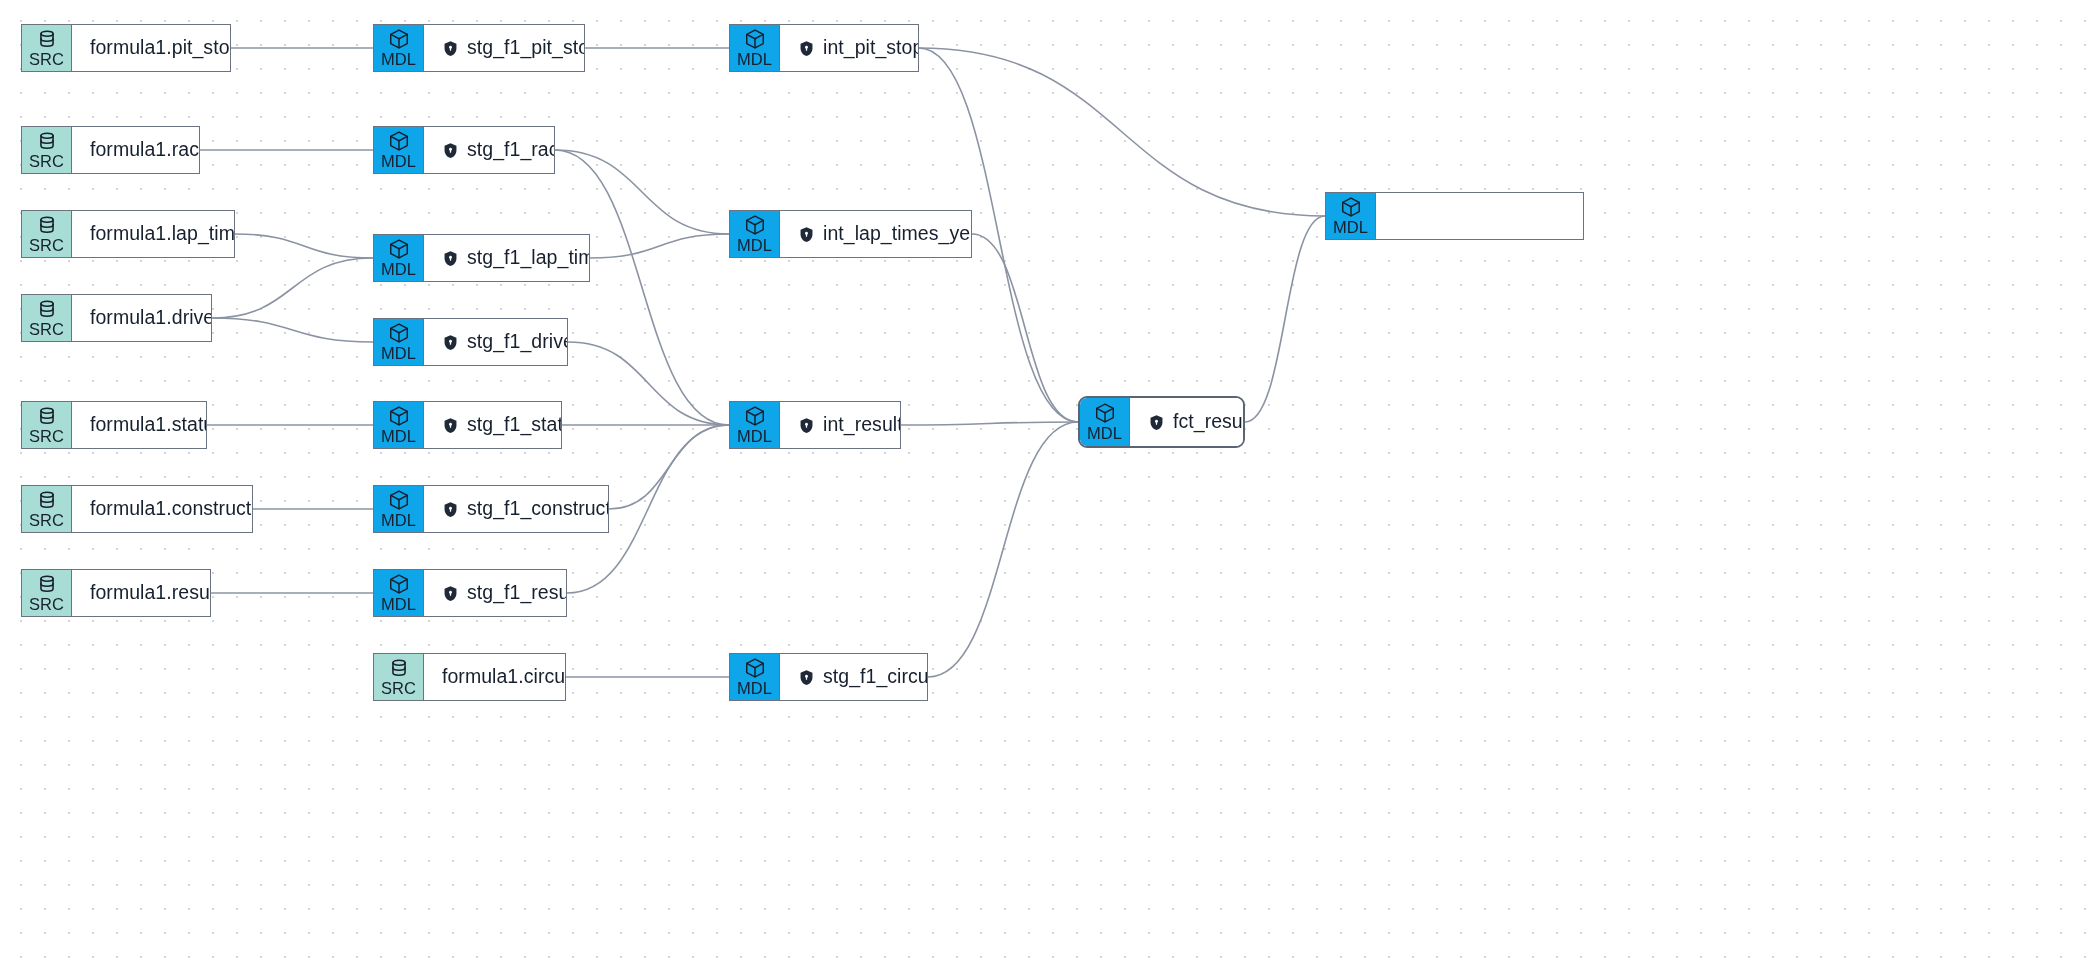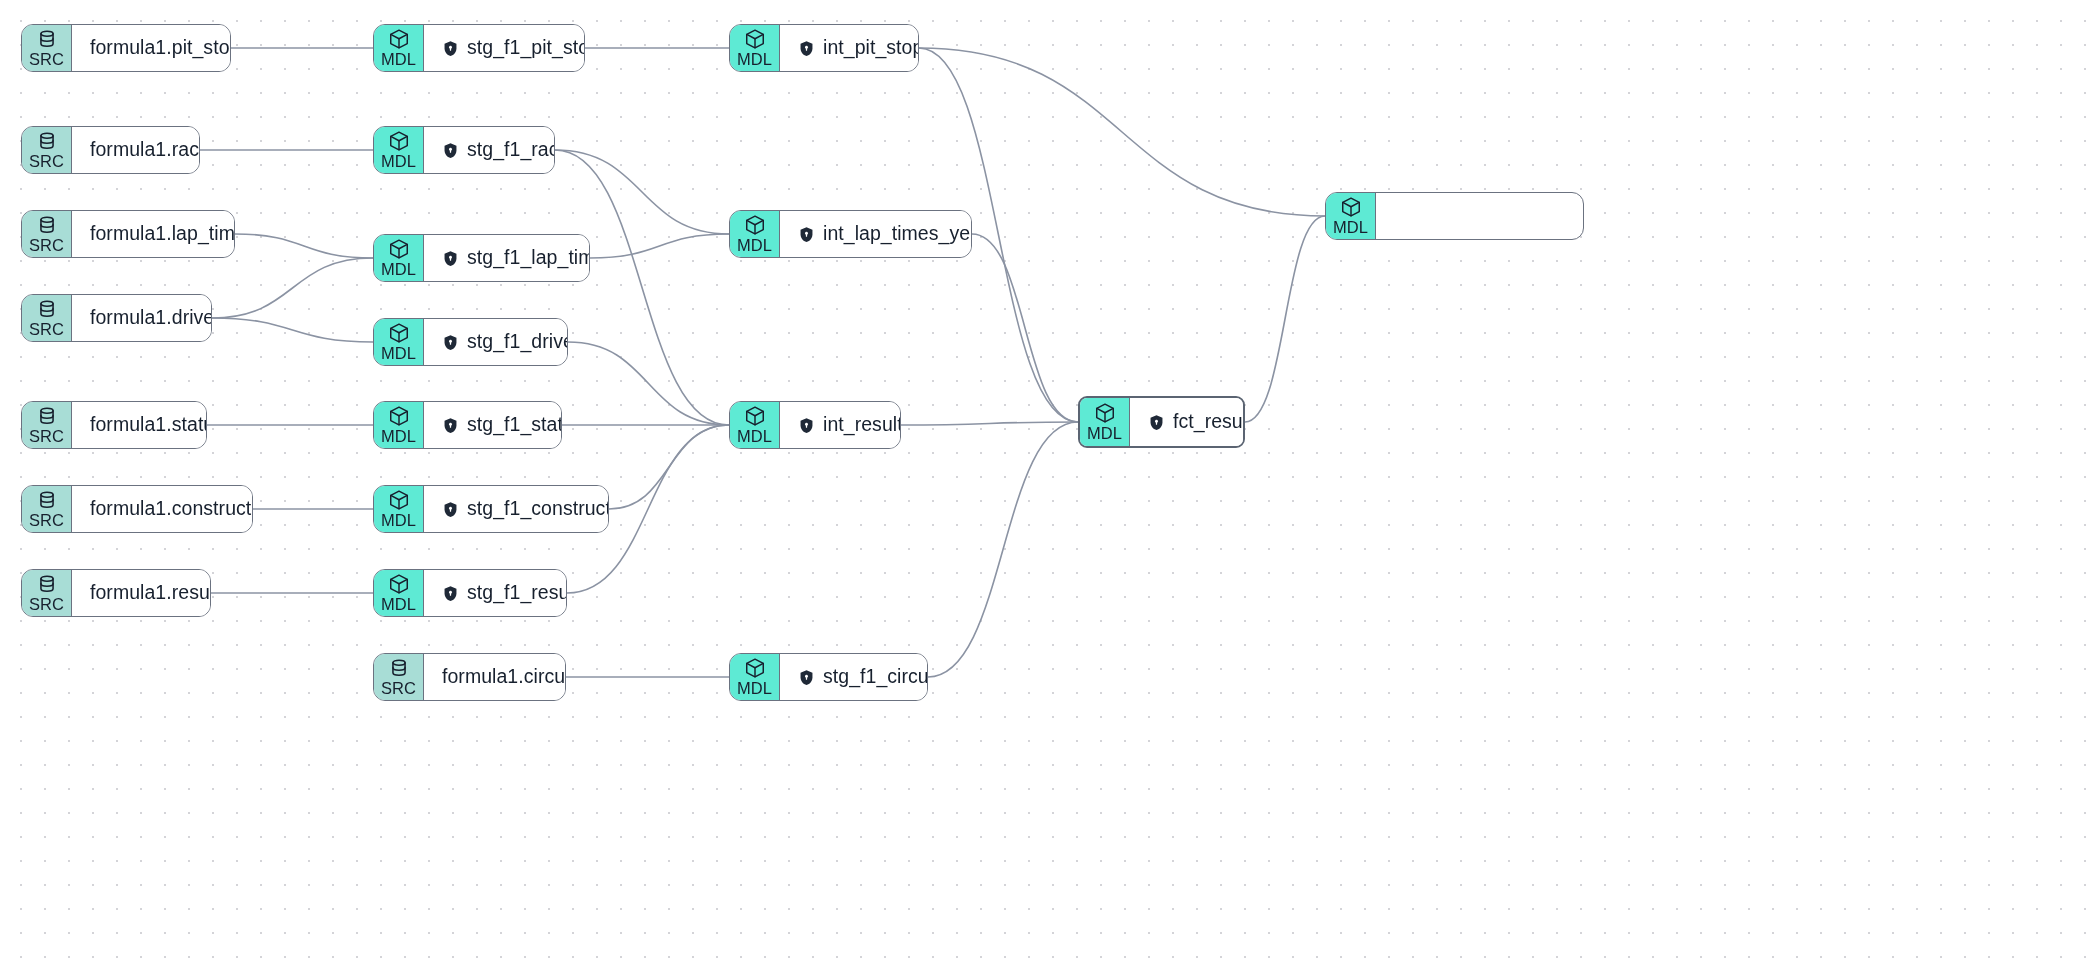--- a/index.html
+++ b/index.html
@@ -32,21 +32,21 @@
     fill: none;
     stroke: #8b93a3;
     stroke-width: 1.6;
   }
   .node {
     position: absolute;
     display: flex;
     align-items: stretch;
     box-sizing: border-box;
     border: 1.4px solid #6b7280;
-    border-radius: 12px;
+    border-radius: 0;
     background: #ffffff;
     z-index: 2;
     box-shadow: 0 0 0 0 rgba(0,0,0,0);
     overflow: hidden;
   }
   .node.emphasis {
     border-width: 2.2px;
     border-color: #5b6472;
     border-radius: 9px;
   }
@@ -55,21 +55,21 @@
     flex-direction: column;
     align-items: center;
     justify-content: center;
     box-sizing: border-box;
     border-right: 1.3px solid #6b7280;
     padding: 0 6px;
     flex: 0 0 auto;
     min-width: 50px;
   }
   .badge-src { background: #a8ddd6; }
-  .badge-mdl { background: #5eead4; }
+  .badge-mdl { background: #0ea5e9; }
   .badge-ico {
     display: block;
     line-height: 0;
     margin-bottom: 1px;
   }
   .badge-txt {
     font-size: 16.5px;
     line-height: 1;
     color: #17202e;
     letter-spacing: 0.1px;

